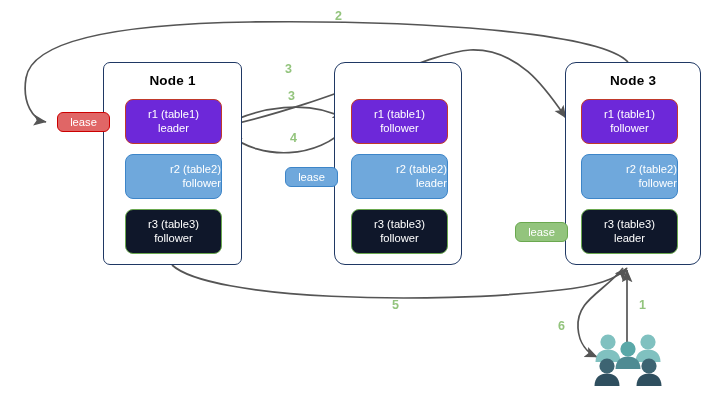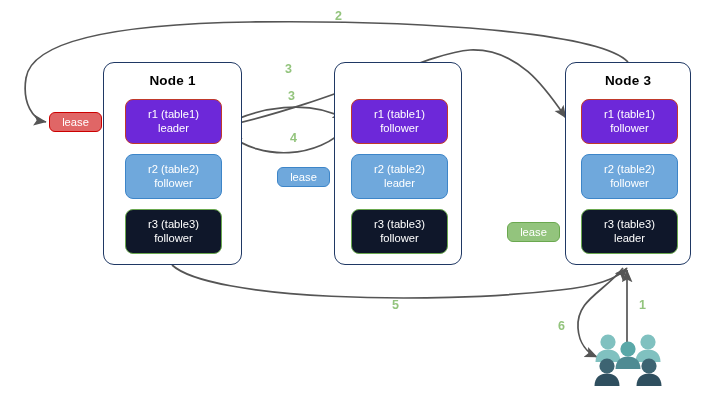--- a/index.html
+++ b/index.html
@@ -49,33 +49,34 @@
     display: flex;
     flex-direction: column;
     align-items: center;
     justify-content: center;
     font-size: 11.2px;
     line-height: 13.5px;
     color: #ffffff;
     text-align: center;
   }
   .replica.red   { background: #6d28d9; border: 1.3px solid #c0392b; }
-  .replica.blue  { background: #6fa8dc; border: 1.3px solid #3d85c8; }
+  .replica.blue  { background: #6fa8dc; border: 1.3px solid #3d85c8; align-items: flex-end; }
   .replica.green { background: #0f172a; border: 1.3px solid #6aa84f; }
 
   .lease {
     position: absolute;
     box-sizing: border-box;
     border-radius: 6px;
     display: flex;
     align-items: center;
     justify-content: center;
     font-size: 11.2px;
     color: #ffffff;
     white-space: nowrap;
+    margin-left: 8px;
   }
   .lease.red   { background: #e06666; border: 1.3px solid #cc0000; }
   .lease.blue  { background: #6fa8dc; border: 1.3px solid #3d85c8; }
   .lease.green { background: #93c47d; border: 1.3px solid #6aa84f; }
 
   .edge-label {
     position: absolute;
     font-size: 12.5px;
     font-weight: bold;
     color: #93c47d;
@@ -105,21 +106,21 @@
 
     <path d="M 348 126 C 318 160 260 160 230 135" fill="none" stroke="#555555" stroke-width="1.7" marker-end="url(#arrow)"></path>
 
     <path d="M 172 265 C 210 300 430 305 560 290 C 600 286 618 278 627 268" fill="none" stroke="#555555" stroke-width="1.7" marker-end="url(#arrow)"></path>
 
     <path d="M 627 345 L 627 270" fill="none" stroke="#555555" stroke-width="1.7" marker-end="url(#arrow)"></path>
 
     <path d="M 623 268 C 604 292 576 300 578 328 C 579 344 588 353 597 357" fill="none" stroke="#555555" stroke-width="1.7" marker-end="url(#arrow)"></path>
   </svg>
 
-  <div class="node-box" style="left:103px; top:62px; width:139px; height:203px;">
+  <div class="node-box" style="left:103px; top:62px; width:139px; height:203px;border-radius:7px;">
     <div class="node-title">Node 1</div>
     <div class="replica red" style="left:21px; top:36px; width:97px; height:45px;">
       <span>r1 (table1)</span>
       <span>leader</span>
     </div>
     <div class="replica blue" style="left:21px; top:91px; width:97px; height:45px;">
       <span>r2 (table2)</span>
       <span>follower</span>
     </div>
     <div class="replica green" style="left:21px; top:146px; width:97px; height:45px;">
@@ -136,21 +137,21 @@
     <div class="replica blue" style="left:16px; top:91px; width:97px; height:45px;">
       <span>r2 (table2)</span>
       <span>leader</span>
     </div>
     <div class="replica green" style="left:16px; top:146px; width:97px; height:45px;">
       <span>r3 (table3)</span>
       <span>follower</span>
     </div>
   </div>
 
-  <div class="node-box" style="left:565px; top:62px; width:126px; height:203px;">
+  <div class="node-box" style="left:565px; top:62px; width:136px; height:203px;">
     <div class="node-title">Node 3</div>
     <div class="replica red" style="left:15px; top:36px; width:97px; height:45px;">
       <span>r1 (table1)</span>
       <span>follower</span>
     </div>
     <div class="replica blue" style="left:15px; top:91px; width:97px; height:45px;">
       <span>r2 (table2)</span>
       <span>follower</span>
     </div>
     <div class="replica green" style="left:15px; top:146px; width:97px; height:45px;">

